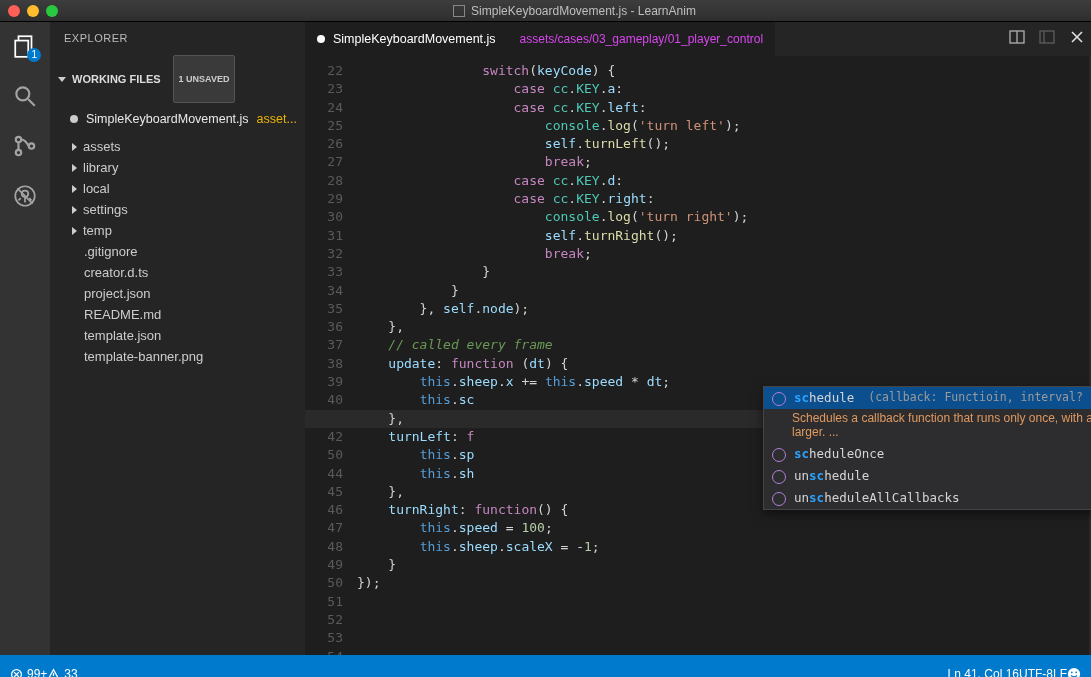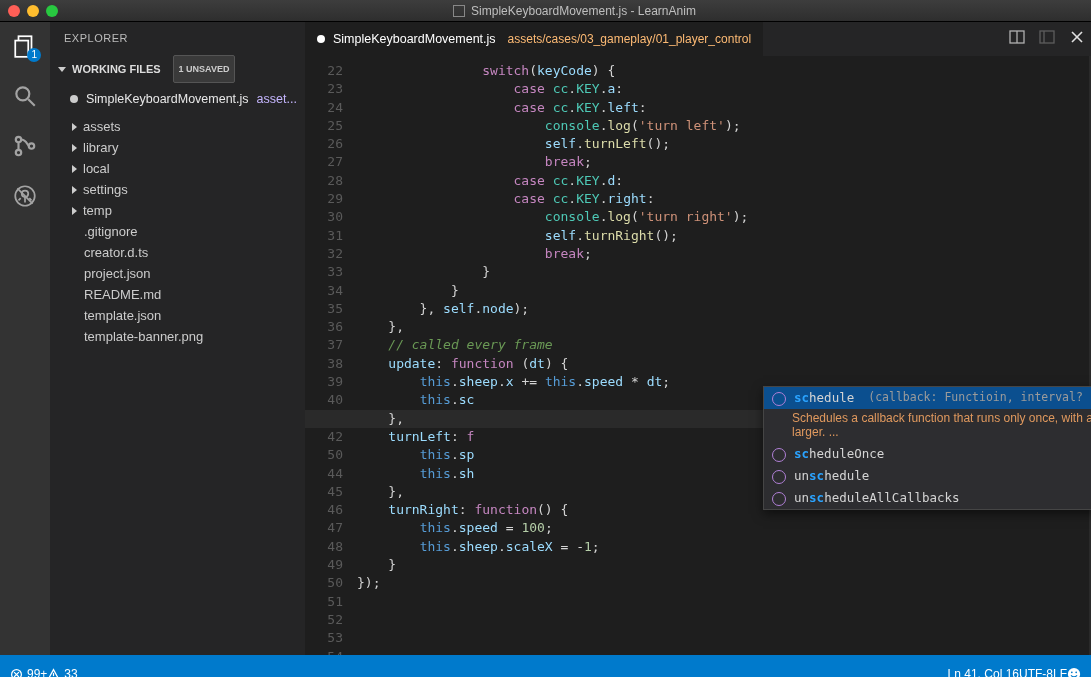--- a/index.html
+++ b/index.html
@@ -13,32 +13,32 @@
   .workbench{display:flex; height:633px;}
   .activitybar{width:50px; background:#333333; display:flex; flex-direction:column; align-items:center; padding-top:10px; gap:22px;}
   .act-icon{width:28px;height:28px; color:#fff; display:flex;align-items:center;justify-content:center; position:relative;}
   .act-icon svg{width:26px;height:26px;}
   .badge{position:absolute; bottom:-2px; right:-2px; background:#007acc;color:#fff;font-size:10px;border-radius:8px;padding:0 4px;line-height:14px;}
   .dim{opacity:.55;}
   .sidebar{width:255px; background:#252526; color:#cccccc; font-size:13px; overflow:hidden;}
   .sb-title{padding:10px 14px 6px; font-size:11px; letter-spacing:.5px; color:#bbb;}
   .sb-section-h{padding:5px 8px; display:flex; align-items:center; gap:6px; font-size:11px; font-weight:bold; color:#ddd;}
   .chev{width:0;height:0;border-left:4px solid transparent;border-right:4px solid transparent;border-top:5px solid #ccc; display:inline-block;}
-  .savepill{background:#3a3a3a;border:1px solid #555; color:#ccc; font-size:9px; padding:8px 5px; border-radius:2px; margin-left:6px;}
+  .savepill{background:#3a3a3a;border:1px solid #555; color:#ccc; font-size:9px; padding:18px 5px; border-radius:2px; margin-left:6px;}
   .openfile{padding:4px 8px 8px 20px; display:flex;align-items:center;gap:8px; font-size:12.5px; color:#e8e8e8;}
   .mod-dot{width:8px;height:8px;border-radius:50%;background:#ccc;}
   .tree{padding:2px 0 0 8px;}
   .tree-item{padding:3px 4px 3px 14px; display:flex;align-items:center;gap:6px; cursor:default;}
   .caret{width:0;height:0;border-top:4px solid transparent;border-bottom:4px solid transparent;border-left:5px solid #ccc; display:inline-block;}
   .tree-leaf{padding-left:26px;}
   .editor-area{flex:1; background:#1e1e1e; display:flex; flex-direction:column; position:relative;}
   .tabbar{height:34px; background:#252526; display:flex; align-items:center; justify-content:space-between; padding-right:6px;}
   .tab{display:flex;align-items:center; gap:8px; padding:0 12px; height:100%; background:#1e1e1e; color:#fff; font-size:12.5px;}
   .tab .mod{width:8px;height:8px;border-radius:50%;background:#fff;}
-  .tab .crumb{color:#fdba74; font-size:12px; margin-left:4px;}
+  .tab .crumb{color:#d946ef; font-size:12px; margin-left:16px;}
   .tab-actions{display:flex; gap:14px; color:#b0b0b0;}
   .tab-actions svg{width:16px;height:16px;}
   .code{flex:1; display:flex; font-family: Menlo, Consolas, monospace; font-size:13px; line-height:18.3px; overflow:hidden; position:relative;}
   .gutter{width:52px; text-align:right; color:#5a5a5a; padding:6px 14px 0 0;}
   .lines{flex:1; padding:6px 0 0 0; white-space:pre; color:#d4d4d4; position:relative;}
   .kw{color:#c586c0;} .fn{color:#dcdcaa;} .id{color:#9cdcfe;} .obj{color:#4ec9b6;}
   .str{color:#ce9178;} .num{color:#b5cea8;} .cm{color:#6a9955;font-style:italic;} .this{color:#569cd6;}
   .suggest{position:absolute; left:458px; top:364px; width:428px; background:#2d2d30; border:1px solid #454545; font-family: Menlo, monospace; font-size:12.5px; box-shadow:0 4px 10px rgba(0,0,0,.5); z-index:50;}
   .sg-row{display:flex; align-items:flex-start; gap:8px; padding:3px 8px; color:#d4d4d4;}
   .sg-row.sel{background:#0b4f8f;}
@@ -108,21 +108,21 @@
   <div class="sidebar">
     <div class="sb-title">EXPLORER</div>
     <div class="sb-section-h">
       <span class="chev"></span>
       <span>WORKING FILES</span>
       <span class="savepill">1 UNSAVED</span>
     </div>
     <div class="openfile">
       <span class="mod-dot"></span>
       <span>SimpleKeyboardMovement.js</span>
-      <span style="color:#c4b5fd">asset...</span>
+      <span style="color:#eab308">asset...</span>
     </div>
     <div class="tree" id="tree">
         <div class="tree-item">
           <span class="caret"></span>
           <span>assets</span>
         </div>
         <div class="tree-item">
           <span class="caret"></span>
           <span>library</span>
         </div>

